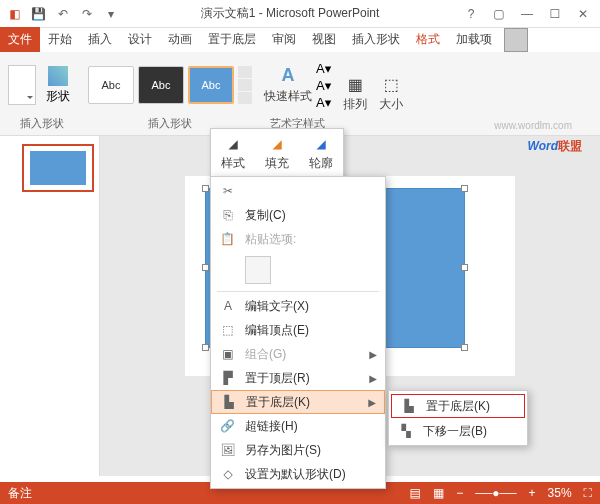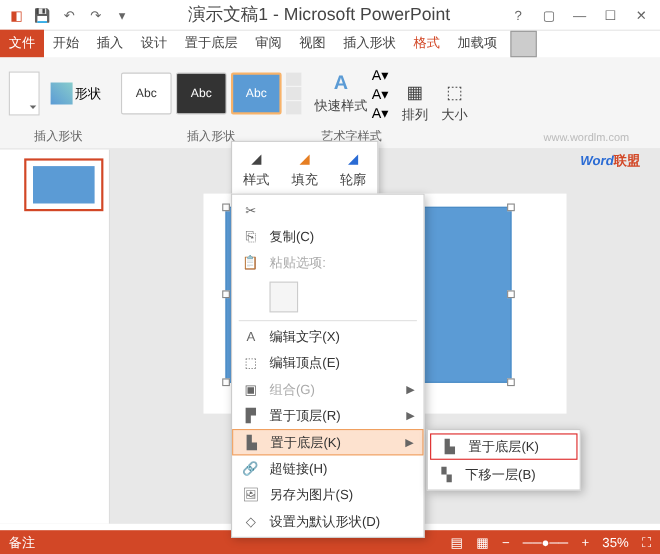--- a/index.html
+++ b/index.html
@@ -1,32 +1,32 @@
 <!DOCTYPE html>
 <html><head>
 <meta charset="utf-8">
 <style>
 *{margin:0;padding:0;box-sizing:border-box;font-family:"Microsoft YaHei","Segoe UI",sans-serif;font-size:12px}
 body{width:600px;height:504px;background:#fff;overflow:hidden;position:relative}
 .titlebar{height:28px;background:#fff;display:flex;align-items:center;border-bottom:1px solid #e0e0e0}
 .qat{display:flex;gap:2px;padding:0 4px}
 .qat-btn{width:22px;height:22px;display:flex;align-items:center;justify-content:center;color:#666}
-.title{flex:1;text-align:center;color:#444;font-size:16px}
+.title{flex:1;text-align:center;color:#444;font-size:12px}
 .winctrl{display:flex;gap:2px;padding:0 4px}
 .winbtn{width:26px;height:20px;display:flex;align-items:center;justify-content:center;color:#666}
 .tabbar{height:24px;background:#fff;display:flex;align-items:flex-end;padding-left:0}
 .tab{padding:4px 8px;color:#444;cursor:pointer;font-size:12px}
 .tab.file{background:#d24726;color:#fff}
 .tab.active{color:#d24726}
 .avatar{width:24px;height:24px;background:#ccc;margin-left:4px;border:1px solid #999}
 .ribbon{height:84px;background:#f5f5f5;border-bottom:1px solid #ddd;display:flex;padding:4px 8px;gap:12px}
 .rgroup{display:flex;flex-direction:column;align-items:center;justify-content:space-between}
 .rgroup-content{display:flex;gap:4px;align-items:center;flex:1}
 .rgroup-label{font-size:11px;color:#666;padding-top:2px}
-.bigbtn{display:flex;align-items:center;gap:2px;padding:2px 6px}
+.bigbtn{display:flex;flex-direction:column;align-items:center;gap:2px;padding:2px 6px}
 .shape-dd{width:28px;height:40px;background:#fff;border:1px solid #ccc;position:relative}
 .shape-dd::after{content:"";position:absolute;bottom:2px;right:2px;border:3px solid transparent;border-top-color:#666}
 .style-preview{width:46px;height:38px;border:1px solid #ccc;border-radius:2px;display:flex;align-items:center;justify-content:center;font-size:11px}
 .sp1{background:#fff;color:#333}
 .sp2{background:#333;color:#fff}
 .sp3{background:#5b9bd5;color:#fff;border:2px solid #f8b36a}
 .smallbtns{display:flex;flex-direction:column;gap:1px}
 .smallbtn{width:14px;height:12px;background:#e5e5e5}
 .iconbtn{display:flex;flex-direction:column;align-items:center;gap:2px;font-size:11px;color:#444}
 .workspace{display:flex;height:340px;background:#e8e8e8}
@@ -82,20 +82,21 @@
     <div class="winbtn">☐</div>
     <div class="winbtn">✕</div>
   </div>
 </div>
 
 <div class="tabbar">
   <div class="tab file">文件</div>
   <div class="tab">开始</div>
   <div class="tab">插入</div>
   <div class="tab">设计</div>
+  <div class="tab">动画</div>
   <div class="tab">置于底层</div>
   <div class="tab">审阅</div>
   <div class="tab">视图</div>
   <div class="tab">插入形状</div>
   <div class="tab active">格式</div>
   <div class="tab">加载项</div>
   <div class="avatar"></div>
 </div>
 
 <div class="ribbon">

